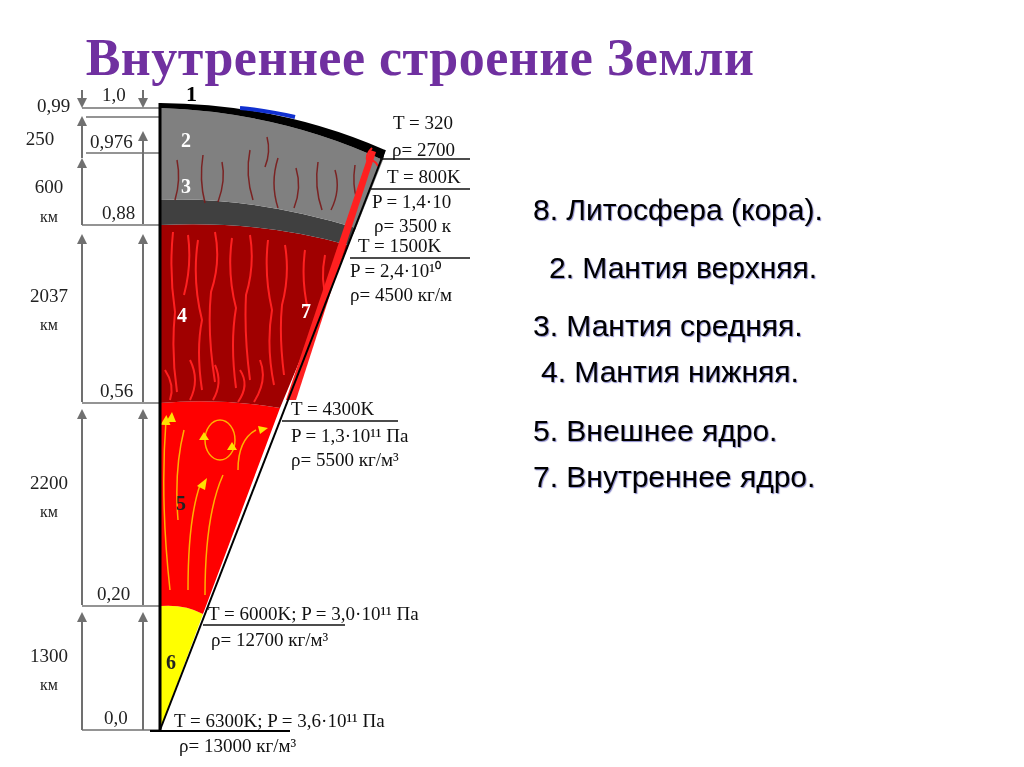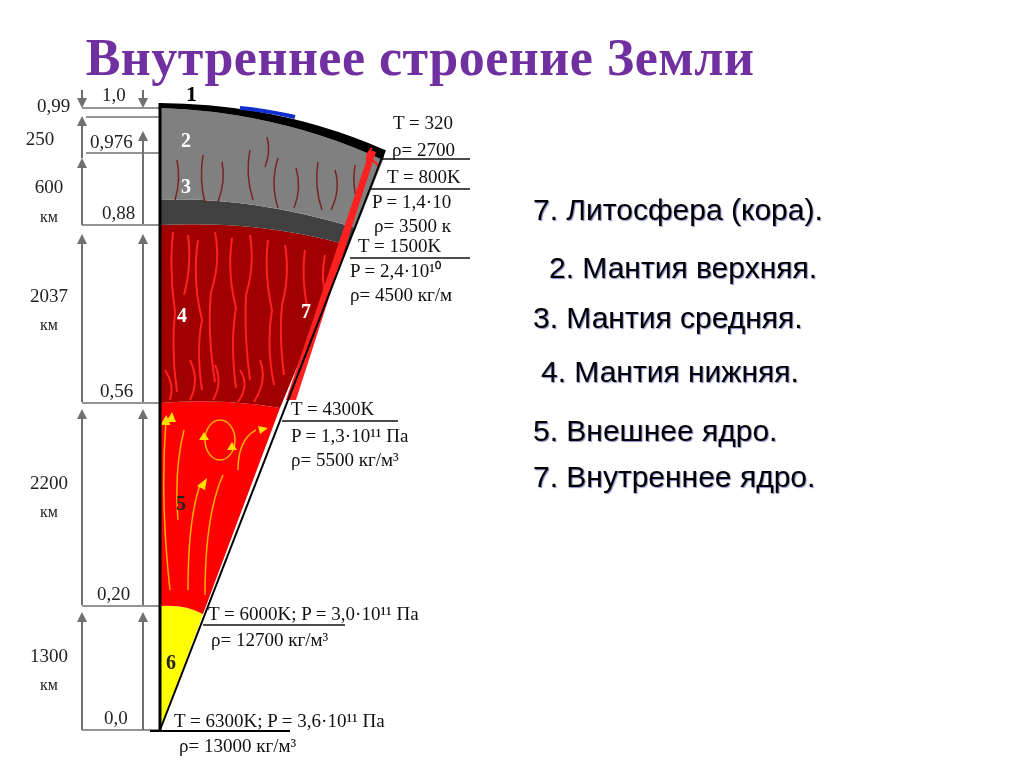--- a/index.html
+++ b/index.html
@@ -195,19 +195,19 @@
     <text x="208" y="620">T = 6000K; P = 3,0·10¹¹ Па</text>
     <line x1="203" y1="625" x2="345" y2="625" stroke="#111" stroke-width="1.5"></line>
     <text x="211" y="646">ρ= 12700 кг/м³</text>
 
     <text x="174" y="727">T = 6300K; P = 3,6·10¹¹ Па</text>
     <text x="179" y="752">ρ= 13000 кг/м³</text>
   </g>
 </svg>
 
 <div class="legend">
-  <div style="left:0;top:0">7. Литосфера (кора).</div>
+  <div style="left:0;top:0">8. Литосфера (кора).</div>
   <div style="left:16px;top:58px">2. Мантия верхняя.</div>
-  <div style="left:0;top:108px">3. Мантия средняя.</div>
+  <div style="left:0;top:116px">3. Мантия средняя.</div>
   <div style="left:8px;top:162px">4. Мантия нижняя.</div>
   <div style="left:0;top:221px">5. Внешнее ядро.</div>
   <div style="left:0;top:267px">7. Внутреннее ядро.</div>
 </div>
 
 </body></html>

